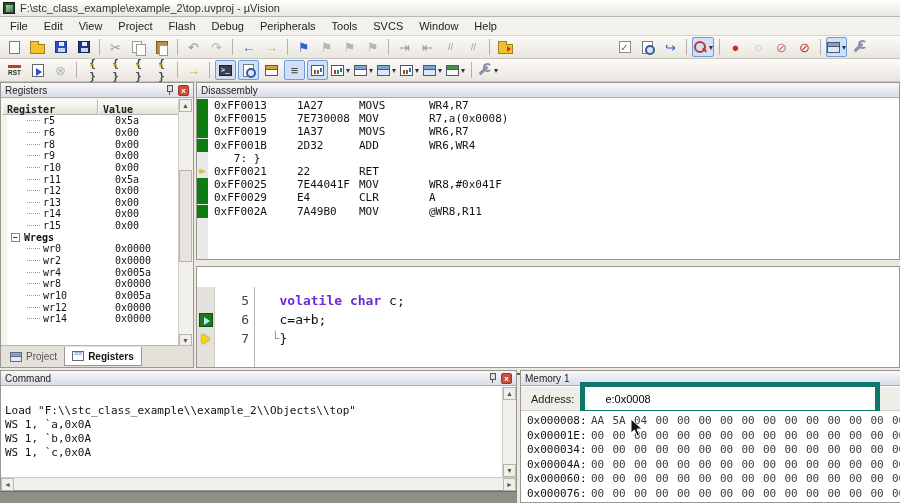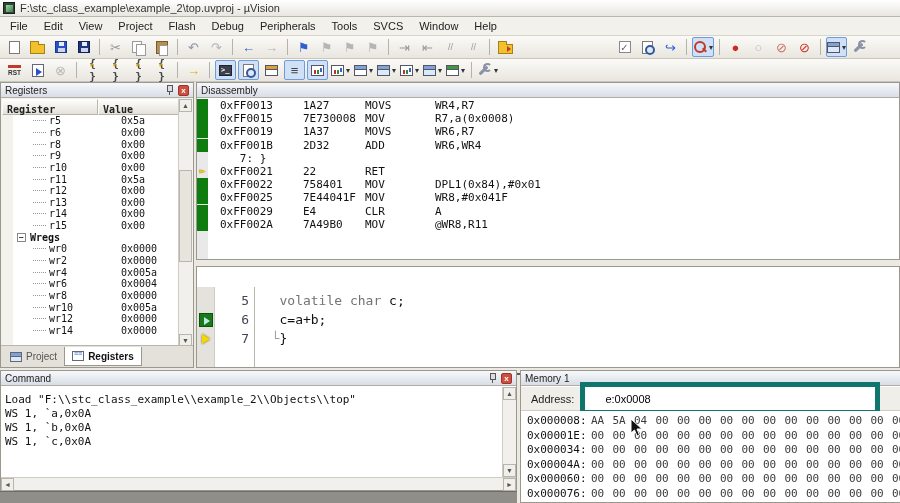--- a/index.html
+++ b/index.html
@@ -69,21 +69,21 @@
   .pin{position:relative;width:9px;height:10px;margin-right:4px}
   .pin::before{content:"";position:absolute;top:0;left:2px;width:4px;height:5px;border:1px solid #555;background:#ddd}
   .pin::after{content:"";position:absolute;top:6px;left:4px;width:1px;height:4px;background:#555}
   .closebtn{width:11px;height:11px;background:#cc4f42;border:1px solid #a03328;border-radius:2px;color:#fff;font-size:8px;line-height:9px;text-align:center;font-weight:bold}
 
   
   #registers-panel{left:0;top:82px;width:194px;height:286px;background:#f4f2ec}
   #reg-header{position:absolute;left:1px;top:16px;width:178px;height:16px;display:flex}
   .hdr{background:linear-gradient(#fdfdfb,#e4e1d9);border:1px solid #b8b5ad;border-left-color:#fcfcfa;border-top-color:#fcfcfa;font:bold 10px "DejaVu Sans Mono",monospace;padding:4px 4px;color:#222}
   #hdr-reg{width:96px}#hdr-val{flex:1}
-  #reg-rows{position:absolute;left:12px;top:32px;width:178px;height:232px;background:#fff;overflow:hidden}
+  #reg-rows{position:absolute;left:6px;top:32px;width:178px;height:232px;background:#fff;overflow:hidden}
   .reg-row{height:11.65px;display:flex;align-items:center;font:10px "DejaVu Sans Mono",monospace;color:#111}
   .reg-name{width:96px;display:flex;align-items:center;padding-left:20px}
   .reg-row.group .reg-name{padding-left:4px;font-weight:bold}
   .tree-dash{display:inline-block;width:13px;height:0;border-top:1px dotted #999;margin-right:3px}
   .expander{width:9px;height:9px;border:1px solid #888;background:#fff;font-size:8px;line-height:7px;text-align:center;color:#333;margin-right:4px}
   .reg-value{padding-left:12px}
   #reg-scroll{position:absolute;right:1px;top:16px;width:14px;height:248px;background:#f1f0ec;border-left:1px solid #cfccc4;display:flex;flex-direction:column;align-items:center}
   .sb-btn{width:13px;height:13px;background:#f0efe9;border:1px solid #b8b5ad;color:#555;font-size:7px;line-height:11px;text-align:center}
   #reg-thumb{width:13px;height:92px;background:#e7e4dd;border:1px solid #b8b5ad;margin-top:58px}
   #reg-scroll .sb-btn.down{margin-top:auto}
@@ -92,50 +92,50 @@
   .btab.active{background:#fff;border:1px solid #9a978f;border-top:none;color:#111;font-weight:bold}
   .i-prj{width:12px;height:10px;border:1px solid #667;background:#dce9fb}
   .i-prj::before{content:"";display:block;height:3px;background:#7da3d8;border-bottom:1px solid #667}
   .i-reglist{width:12px;height:10px;border:1px solid #667;background:#fff;font-size:7px;line-height:3px;color:#36c;text-align:center}
   .i-reglist::before{content:"≡≡"}
 
   
   #disasm-panel{left:196px;top:82px;width:704px;height:178px}
   #disasm-body{position:absolute;left:0;top:16px;right:0;bottom:0;background:#fff;overflow:hidden}
   #disasm-body::before{content:"";position:absolute;left:0;top:0;width:11px;height:100%;background:#e9e9e9}
-  .dis-row{position:relative;height:13.2px;font:11px "DejaVu Sans Mono",monospace;color:#111;padding-left:23px;white-space:pre}
+  .dis-row{position:relative;height:13.2px;font:11px "DejaVu Sans Mono",monospace;color:#111;padding-left:17px;white-space:pre}
   .dis-row.hl{background:#ffff00}
   .dis-gutter{position:absolute;left:0;top:0;width:11px;height:13px}
   .dis-gutter.code{background:#0e7c0e}
   .dis-gutter.arrow{color:#e8c81e;font-size:10px;line-height:12px;text-align:center;text-shadow:0 0 1px #806000;background:#e9e9e9}
   .c-addr{display:inline-block;width:83px}
   .c-bytes{display:inline-block;width:62px}
   .c-op{display:inline-block;width:70px}
 
   
   #editor-panel{position:absolute;left:196px;top:266px;width:704px;height:102px;border:1px solid #9a978f;background:#fff}
   #ed-tabbar{height:20px;background:#d9d5cd;border-bottom:1px solid #b0ada5;display:flex;align-items:flex-end;padding-left:18px}
   #ed-tab{display:flex;align-items:center;gap:4px;background:#fff;border:1px solid #9a978f;border-bottom:none;height:18px;padding:0 10px;font-size:10px;font-weight:bold;color:#222}
   #ed-body{position:absolute;left:0;top:20px;right:0;bottom:0;background:#fff}
   #ed-gutter{position:absolute;left:0;top:0;width:18px;height:100%;background:#e4e2dc;border-right:1px solid #cfccc4}
   #ed-numcol{position:absolute;left:18px;top:0;width:40px;height:100%;border-right:1px solid #b9b6b0}
   .ed-line{position:absolute;left:0;height:19px;display:flex;align-items:center;width:100%}
   .ed-num{position:absolute;left:18px;width:34px;text-align:right;font:13px "DejaVu Sans Mono",monospace;color:#445}
   .ed-code{position:absolute;left:59px;font:13px "DejaVu Sans Mono",monospace;color:#111;white-space:pre}
-  .kw{color:#737373;font-weight:normal}
+  .kw{color:#6d28d9;font-weight:bold}
   .gd{color:#98a0b0}
   .mk{position:absolute;left:2px;width:14px;height:14px}
   .mk.green{background:#187a18;border:1px solid #0c520c}
   .mk.green::after{content:"";position:absolute;left:4px;top:3px;border-left:6px solid #bfe8ea;border-top:4px solid transparent;border-bottom:4px solid transparent}
   .mk.yellow::after{content:"";position:absolute;left:3px;top:2px;border-left:8px solid #f2d800;border-top:5px solid transparent;border-bottom:5px solid transparent;filter:drop-shadow(0 0 1px #7a6000)}
   #ed-hline{position:absolute;left:20px;top:86px;width:360px;height:2px;background:#5a5a5a}
 
   
   #command-panel{left:0;top:370px;width:517px;height:121px}
-  #cmd-body{position:absolute;left:0;top:16px;right:14px;bottom:13px;background:#fff;overflow:hidden;padding:6px 4px}
+  #cmd-body{position:absolute;left:0;top:16px;right:14px;bottom:13px;background:#fff;overflow:hidden;padding:17px 4px}
   .cmd-line{font:11px "DejaVu Sans Mono",monospace;color:#111;line-height:14px;white-space:pre}
   #cmd-vscroll{position:absolute;right:0;top:16px;width:14px;bottom:13px;background:#f1f0ec;border-left:1px solid #cfccc4;display:flex;flex-direction:column;align-items:center;justify-content:space-between}
   #cmd-hscroll{position:absolute;left:0;bottom:0;right:0;height:13px;background:#f1f0ec;border-top:1px solid #cfccc4;display:flex;justify-content:space-between}
   #bottom-strip{position:absolute;left:0;top:491px;width:517px;height:12px;background:#908e89;border-top:1px solid #6e6c68}
 
   
   #memory-panel{left:520px;top:370px;width:383px;height:133px}
   #mem-toolbar{position:absolute;left:0;top:16px;width:100%;height:24px;background:#f0eee8;border-bottom:1px solid #cfccc4;display:flex;align-items:center;padding-left:10px}
   #mem-addr-label{font-size:11px;color:#222;margin-right:6px}
   #mem-addr-input{width:300px;height:33px;border:5px solid #0f766e;font:11px "Liberation Sans",sans-serif;padding:1px 20px;background:#fff}
@@ -451,27 +451,20 @@
       <div class="reg-row">
         <span class="reg-name">
           <span class="tree-dash"></span>
           <span>wr4</span>
         </span>
         <span class="reg-value">0x005a</span>
       </div>
       <div class="reg-row">
         <span class="reg-name">
           <span class="tree-dash"></span>
-          <span>wr6</span>
-        </span>
-        <span class="reg-value">0x0004</span>
-      </div>
-      <div class="reg-row">
-        <span class="reg-name">
-          <span class="tree-dash"></span>
           <span>wr8</span>
         </span>
         <span class="reg-value">0x0000</span>
       </div>
       <div class="reg-row">
         <span class="reg-name">
           <span class="tree-dash"></span>
           <span>wr10</span>
         </span>
         <span class="reg-value">0x005a</span>
@@ -512,21 +505,20 @@
   <div class="ptitle">
     <span>Disassembly</span>
   </div>
   <div id="disasm-body">
     <div class="dis-row"><span class="dis-gutter code"></span><span class="c-addr">0xFF0013</span><span class="c-bytes">1A27</span><span class="c-op">MOVS</span><span class="c-args">WR4,R7</span></div>
       <div class="dis-row"><span class="dis-gutter code"></span><span class="c-addr">0xFF0015</span><span class="c-bytes">7E730008</span><span class="c-op">MOV</span><span class="c-args">R7,a(0x0008)</span></div>
       <div class="dis-row"><span class="dis-gutter code"></span><span class="c-addr">0xFF0019</span><span class="c-bytes">1A37</span><span class="c-op">MOVS</span><span class="c-args">WR6,R7</span></div>
       <div class="dis-row"><span class="dis-gutter code"></span><span class="c-addr">0xFF001B</span><span class="c-bytes">2D32</span><span class="c-op">ADD</span><span class="c-args">WR6,WR4</span></div>
       <div class="dis-row"><span class="dis-gutter none"></span><span>   7: }</span></div>
       <div class="dis-row"><span class="dis-gutter arrow">►</span><span class="c-addr">0xFF0021</span><span class="c-bytes">22</span><span class="c-op">RET</span><span class="c-args"></span></div>
-      <div class="dis-row"><span class="dis-gutter code"></span><span class="c-addr">0xFF0022</span><span class="c-bytes">758401</span><span class="c-op">MOV</span><span class="c-args">DPL1(0x84),#0x01</span></div>
       <div class="dis-row"><span class="dis-gutter code"></span><span class="c-addr">0xFF0025</span><span class="c-bytes">7E44041F</span><span class="c-op">MOV</span><span class="c-args">WR8,#0x041F</span></div>
       <div class="dis-row"><span class="dis-gutter code"></span><span class="c-addr">0xFF0029</span><span class="c-bytes">E4</span><span class="c-op">CLR</span><span class="c-args">A</span></div>
       <div class="dis-row"><span class="dis-gutter code"></span><span class="c-addr">0xFF002A</span><span class="c-bytes">7A49B0</span><span class="c-op">MOV</span><span class="c-args">@WR8,R11</span></div>
   </div>
 </div>
 
 <div id="editor-panel">
   <div id="ed-body">
     <div id="ed-gutter"></div>
     <div id="ed-numcol"></div>

